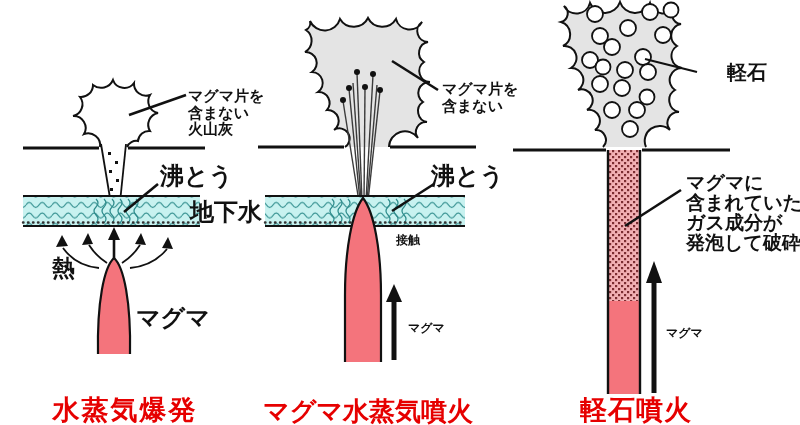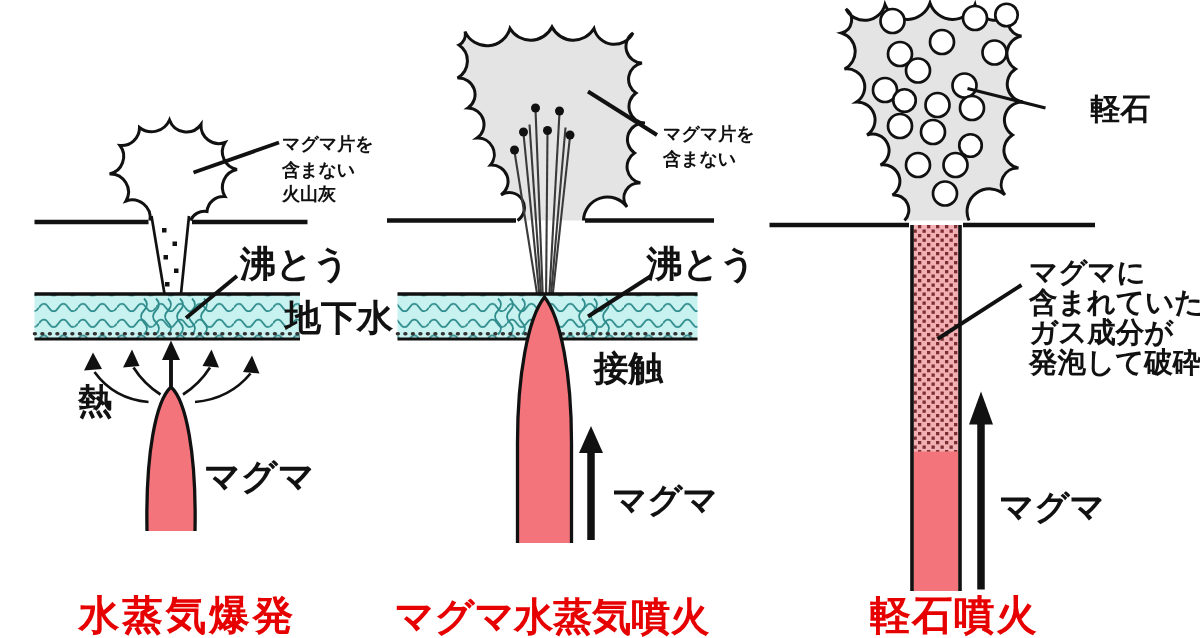--- a/index.html
+++ b/index.html
@@ -2,23 +2,23 @@
 <html style="--title-red: #e60000; --magma-pink: #f4747c; --water-cyan: #c8f2f0; --wave-teal: #2f8c8c; --cloud-gray: #e4e4e4; --stipple-pink: #f3b0b4; --stipple-dark: #7c2d32; --line-black: #111111;"><head>
 <meta charset="utf-8">
 <style>
   html,body{margin:0;padding:0;background:#fff;}
   .stage{
     position:relative;width:800px;height:425px;background:#fff;overflow:hidden;
     font-family:"DejaVu Sans","Liberation Sans",sans-serif;color:#111;
   }
   .stage svg{position:absolute;left:0;top:0;}
   .lbl{position:absolute;white-space:nowrap;font-weight:600;color:#111;line-height:1.08;}
-  .lbl-sm{font-size:12px;line-height:16.5px;}
+  .lbl-sm{font-size:15px;line-height:16.5px;}
   .lbl-gas{font-size:19px;line-height:20px;}
-  .fs18{font-size:23px;}
+  .fs18{font-size:12px;}
   .fs19{font-size:24px;}
   .fs20{font-size:20px;}
   .fs23{font-size:23px;font-weight:700;}
   .ptitle{
     position:absolute;color:var(--title-red,#e60000);font-weight:700;text-align:center;
     white-space:nowrap;
   }
   .t1{left:25px;top:392px;width:200px;font-size:27px;letter-spacing:2px;}
   .t2{left:252px;top:394px;width:232px;font-size:26px;}
   .t3{left:561px;top:392px;width:150px;font-size:27px;letter-spacing:1px;}

